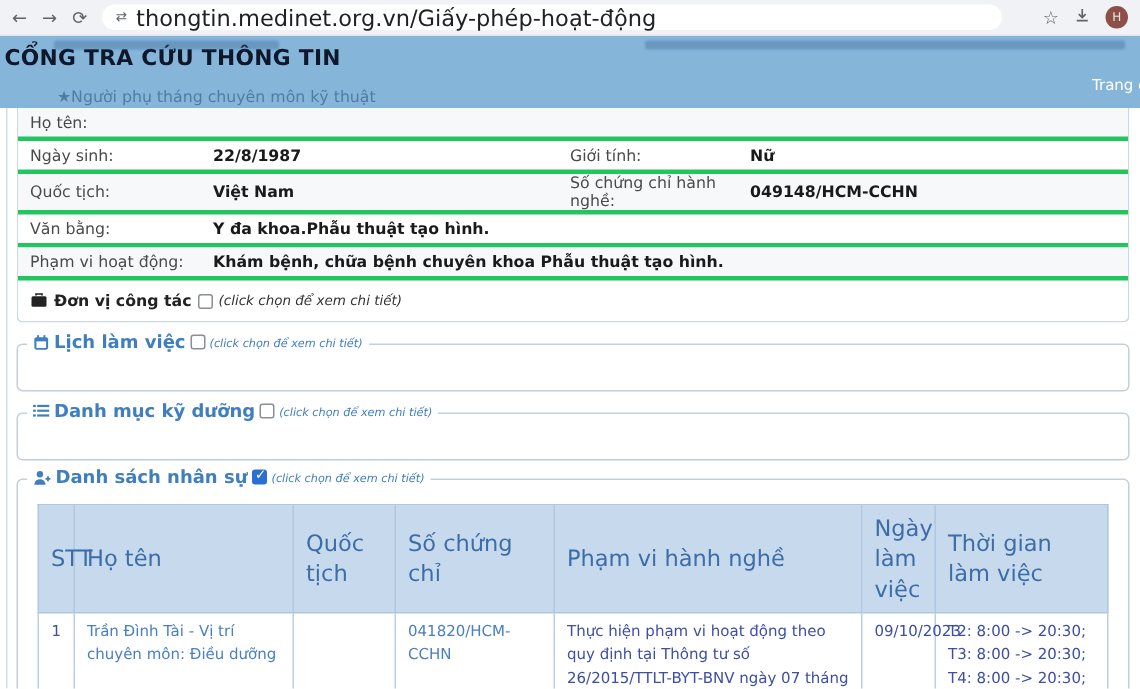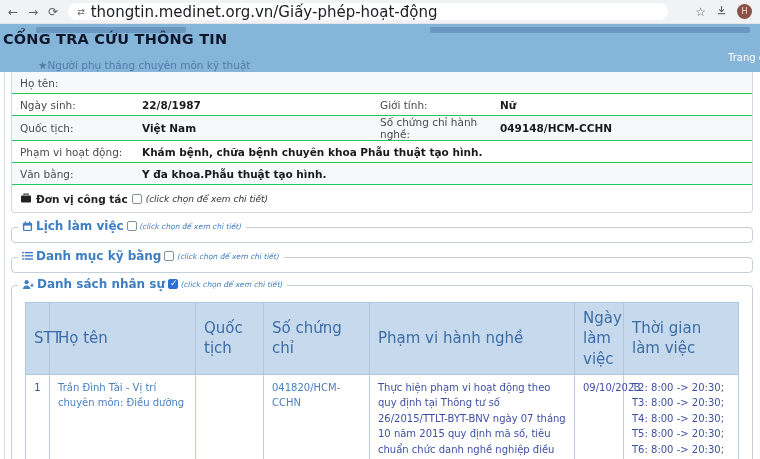--- a/index.html
+++ b/index.html
@@ -32,42 +32,42 @@
   .header-nav { position:absolute; left:728px; top:28px; width:60px; overflow:hidden;
                 color:#fff; font-size:10px; white-space:nowrap; }
 
   
   .page { position:relative; height:387px; margin-left:4px;
           border-left:1px solid #d6dde3; padding:0 0 0 6px; }
 
   .main-panel { margin-right:7px; border:1px solid #ccd8e3; border-top:none;
                 border-radius:0 0 4px 4px; background:#fff; }
   .info-row { display:flex; align-items:center; min-height:22px; padding:0 8px;
-              border-bottom:1px solid #22c55e; font-size:10.5px; }
+              border-bottom:3px solid #22c55e; font-size:10.5px; }
   .info-row:nth-child(odd) { background:#f7f8fa; }
   .info-row:last-child { border-bottom:none; min-height:27px; }
   .lbl { color:#4a4a4a; }
   .val { color:#1a1a1a; font-weight:bold; }
   .c1 { width:122px; } .c2 { width:238px; } .c3 { width:120px; } .c4 { flex:1; }
   .c2.wide { flex:1; font-weight:bold; }
 
   .unit-row { display:flex; align-items:center; gap:4px; font-size:10.5px; color:#222; }
   .unit-label { font-weight:bold; color:#222; }
   .note-dark { font-style:italic; font-size:9px; color:#333; }
 
   .checkbox { display:inline-block; width:10px; height:10px; border:1px solid #8a8f94;
               border-radius:2px; background:#fff; flex:0 0 auto; }
   .checkbox.checked { background:#2b6fd4; border-color:#2b6fd4; position:relative; }
   .checkbox.checked::after { content:"✓"; position:absolute; left:1px; top:-2px;
               color:#fff; font-size:9px; }
 
   
   .fieldset { position:relative; border:1px solid #c3cfdb; border-radius:4px;
               margin:14px 7px 0 0; background:#fff; }
-  .fieldset.empty { height:16px; }
+  .fieldset.empty { height:32px; }
   .legend { position:absolute; top:-9px; left:6px; background:#fff; padding:0 4px;
             display:flex; align-items:center; gap:3px; }
   .legend-text { color:#3f7ec0; font-size:12px; font-weight:bold; white-space:nowrap; }
   .note-blue { font-style:italic; font-size:7.5px; color:#3f7ec0; white-space:nowrap; }
   .ico { display:inline-flex; flex:0 0 auto; }
 
   
   .fieldset.personnel { padding:16px 13px 2px; margin-top:12px; }
   table.personnel { width:100%; border-collapse:collapse; table-layout:fixed; }
   .personnel th { background:#c6d9ed; color:#3d6da7; font-weight:normal; text-align:left;
@@ -122,26 +122,26 @@
       <span class="lbl c3">Giới tính:</span>
       <span class="val c4">Nữ</span>
     </div>
     <div class="info-row">
       <span class="lbl c1">Quốc tịch:</span>
       <span class="val c2">Việt Nam</span>
       <span class="lbl c3">Số chứng chỉ hành nghề:</span>
       <span class="val c4">049148/HCM-CCHN</span>
     </div>
     <div class="info-row">
+      <span class="lbl c1">Văn bằng:</span>
+      <span class="val c2 wide">Y đa khoa.Phẫu thuật tạo hình.</span>
+    </div>
+    <div class="info-row">
       <span class="lbl c1">Phạm vi hoạt động:</span>
       <span class="val c2 wide">Khám bệnh, chữa bệnh chuyên khoa Phẫu thuật tạo hình.</span>
-    </div>
-    <div class="info-row">
-      <span class="lbl c1">Văn bằng:</span>
-      <span class="val c2 wide">Y đa khoa.Phẫu thuật tạo hình.</span>
     </div>
     <div class="info-row">
       <span class="unit-row">
         <span class="ico">
           <svg width="12" height="11" viewBox="0 0 12 11">
               <path d="M4 2V1h4v1" stroke="#222" stroke-width="1.1" fill="none"></path>
               <rect x="1" y="2.5" width="10" height="7" rx="1" fill="#222"></rect>
             </svg>
         </span>
         <span class="unit-label">Đơn vị công tác</span>
@@ -172,21 +172,21 @@
       <span class="ico">
         <svg width="11" height="10" viewBox="0 0 12 11">
             <rect x="0" y="1" width="2" height="1.6" fill="#3f7ec0"></rect>
             <rect x="3" y="1" width="9" height="1.6" fill="#3f7ec0"></rect>
             <rect x="0" y="4.5" width="2" height="1.6" fill="#3f7ec0"></rect>
             <rect x="3" y="4.5" width="9" height="1.6" fill="#3f7ec0"></rect>
             <rect x="0" y="8" width="2" height="1.6" fill="#3f7ec0"></rect>
             <rect x="3" y="8" width="9" height="1.6" fill="#3f7ec0"></rect>
           </svg>
       </span>
-      <span class="legend-text">Danh mục kỹ bằng</span>
+      <span class="legend-text">Danh mục kỹ dưỡng</span>
       <span class="checkbox"></span>
       <span class="note-blue">(click chọn để xem chi tiết)</span>
     </div>
   </div>
 
   <div class="fieldset personnel">
     <div class="legend">
       <span class="ico">
         <svg width="12" height="11" viewBox="0 0 13 11">
             <circle cx="5" cy="3" r="2.3" fill="#3f7ec0"></circle>

